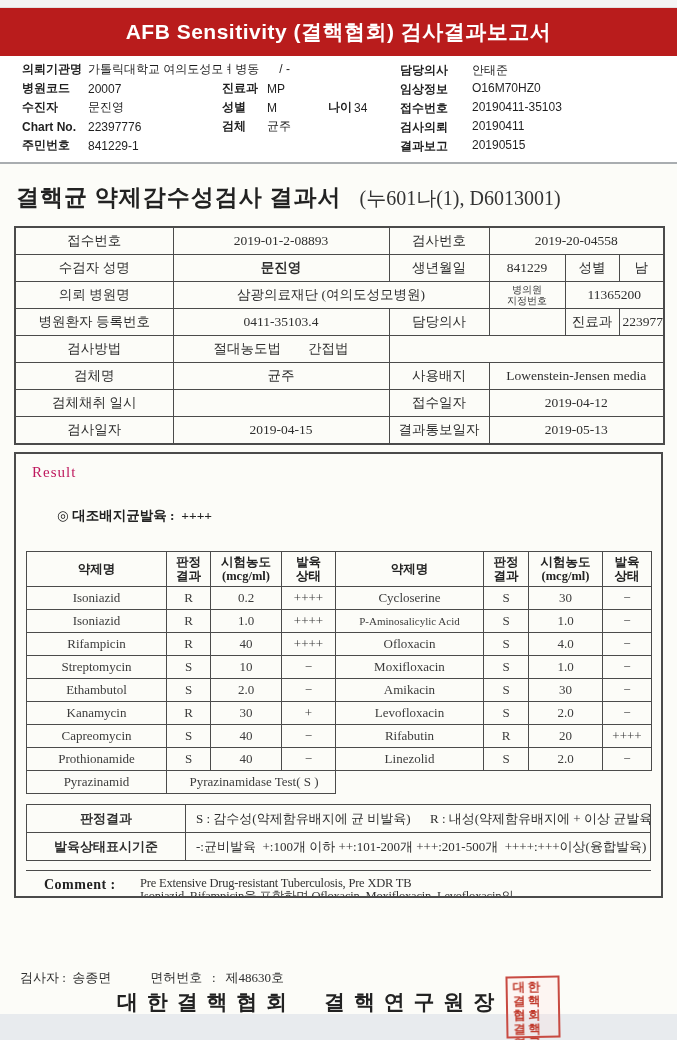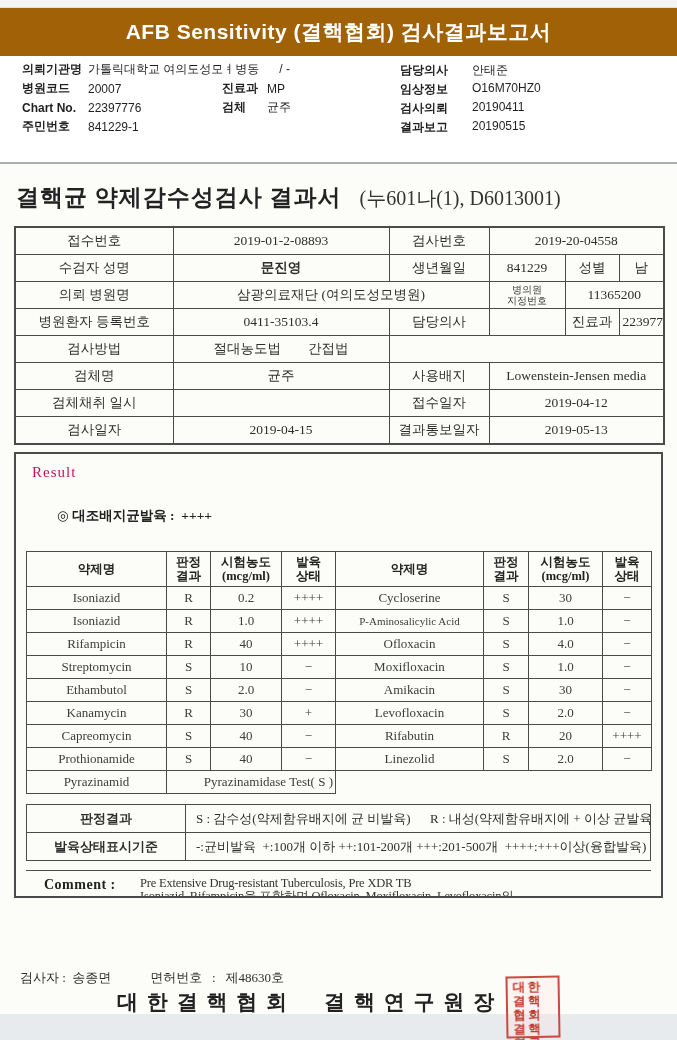--- a/index.html
+++ b/index.html
@@ -1,21 +1,21 @@
 <!DOCTYPE html>
 <html><head>
 <meta charset="utf-8">
 <style>
   html,body{margin:0;padding:0;background:#ffffff;}
   #page{position:relative;width:677px;height:1040px;overflow:hidden;background:#ffffff;
         font-family:"Liberation Sans",sans-serif;color:#1f1f1f;}
 
   .top-strip{position:absolute;left:0;top:0;width:677px;height:7px;background:#f4f4f4;border-bottom:1px solid #e2e2e2;}
 
-  .banner{position:absolute;left:0;top:8px;width:677px;height:48px;background:#a16207;
+  .banner{position:absolute;left:0;top:8px;width:677px;height:48px;background:#b91c1c;
           display:flex;align-items:center;justify-content:center;}
   .banner-title{color:#ffffff;font-weight:bold;font-size:21px;letter-spacing:0.5px;
                 font-family:"Liberation Sans",sans-serif;}
 
   .info{position:absolute;left:22px;top:60px;width:640px;}
   .irow{position:relative;display:flex;height:19px;align-items:center;font-size:12px;white-space:pre;}
   .ilbl{font-weight:bold;width:66px;flex:none;}
   .ival{width:134px;flex:none;}
   .ival.wide{width:auto;}
   .mlbl{font-weight:bold;width:45px;flex:none;}
@@ -46,21 +46,21 @@
               border:2px solid #4b4b4b;box-sizing:border-box;padding:8px 10px;overflow:hidden;}
   .result-heading{font-size:15px;letter-spacing:1px;margin:2px 0 0 6px;color:#be185d;}
   .growth-line{margin:10px 0 0 4px;font-size:13.5px;font-weight:bold;white-space:pre;color:#222;}
 
   .drug-table{width:100%;margin-top:10px;}
   .drug-table th{border:1px solid #4b4b4b;height:32px;font-size:12.5px;font-weight:bold;
                  white-space:pre-line;line-height:1.15;padding:1px;color:#222;}
   .drug-table td{border:1px solid #4b4b4b;height:22px;text-align:center;font-size:13px;
                  padding:0 2px;overflow:hidden;color:#3c3c3c;}
   .drug-table td.sm{font-size:11px;}
-  .drug-table td.pz{text-align:right;padding-left:8px;font-size:13px;}
+  .drug-table td.pz{text-align:center;padding-left:8px;font-size:13px;}
   .drug-table td.nb{border:none;background:transparent;}
 
   .legend-table{width:100%;margin-top:10px;border:1.5px solid #4b4b4b;}
   .legend-table td{border:1px solid #4b4b4b;height:27px;font-size:13px;padding:0 9px;
                    overflow:hidden;color:#2e2e2e;}
   .legend-table td.llbl{width:140px;text-align:center;font-weight:bold;}
   .legend-table td.lval{white-space:pre;padding-left:10px;}
 
   .comment{margin-top:9px;border-top:1.5px solid #4b4b4b;padding:6px 2px 0 2px;display:flex;}
   .comment-label{font-weight:bold;font-size:14px;width:96px;flex:none;padding-left:16px;
@@ -99,20 +99,30 @@
       <span class="rlbl">담당의사</span>
       <span class="rval">안태준</span>
     </div>
     <div class="irow">
       <span class="ilbl">병원코드</span>
       <span class="ival">20007</span>
       <span class="mlbl">진료과</span>
       <span class="mval">MP</span>
       <span class="rlbl">임상정보</span>
       <span class="rval">O16M70HZ0</span>
+    </div>
+    <div class="irow">
+      <span class="ilbl">수진자</span>
+      <span class="ival">문진영</span>
+      <span class="mlbl">성별</span>
+      <span class="mval">M</span>
+      <span class="m2lbl">나이</span>
+      <span class="m2val">34</span>
+      <span class="rlbl">접수번호</span>
+      <span class="rval">20190411-35103</span>
     </div>
     <div class="irow">
       <span class="ilbl">Chart No.</span>
       <span class="ival">22397776</span>
       <span class="mlbl">검체</span>
       <span class="mval">균주</span>
       <span class="rlbl">검사의뢰</span>
       <span class="rval">20190411</span>
     </div>
     <div class="irow">

